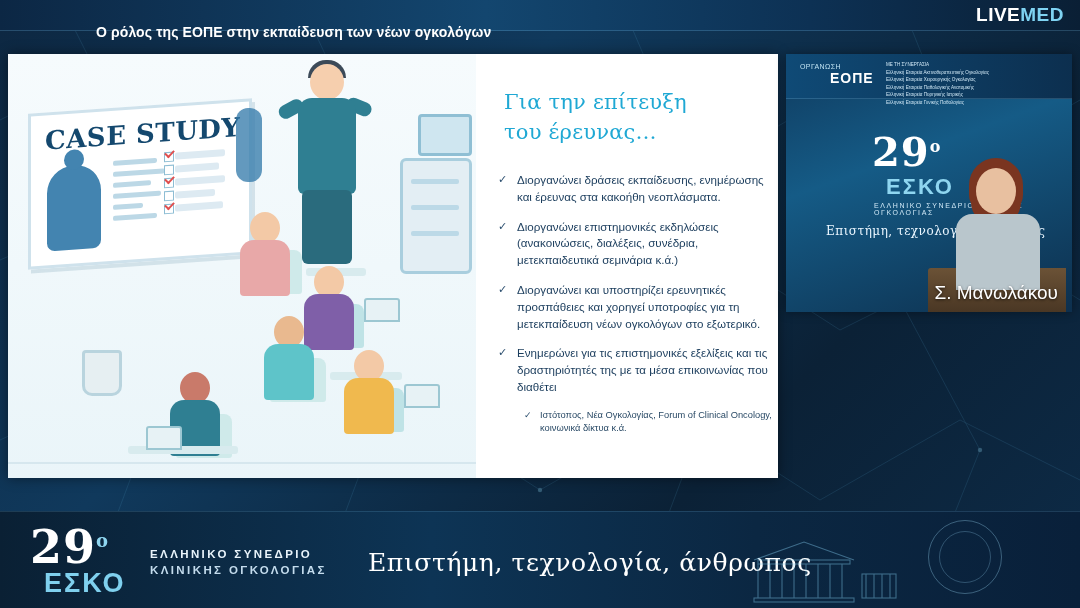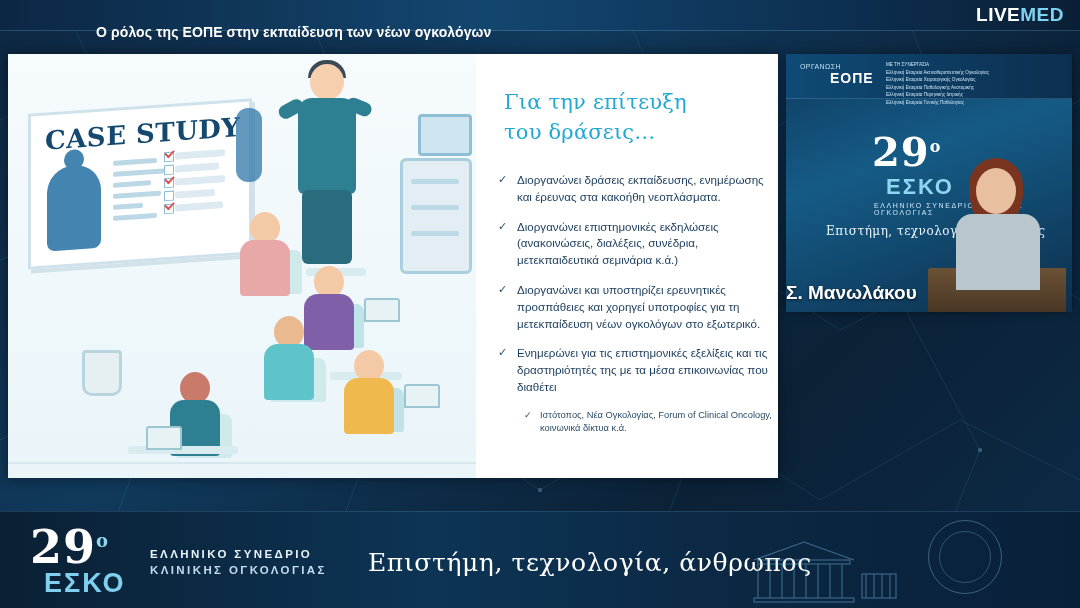--- a/index.html
+++ b/index.html
@@ -443,25 +443,25 @@
     background: #2b3b46;
     border: 2px solid #556a78;
     border-radius: 2px;
     transform: skewX(-8deg);
   }
   .speaker-name {
     position: absolute;
     left: 786px;
     top: 282px;
     width: 286px;
-    text-align: left;
+    text-align: right;
     padding-right: 14px;
     box-sizing: border-box;
     font-size: 19px;
-    font-weight: bold;
+    font-weight: normal;
     color: #ffffff;
     text-shadow: 0 1px 3px rgba(0,0,0,.7);
     z-index: 5;
   }
 
   
   .bottombar {
     position: absolute;
     left: 0; bottom: 0;
     width: 1080px; height: 96px;
@@ -639,21 +639,21 @@
       <div class="desk" style="left:120px;top:392px;width:110px"></div>
       <div class="laptop" style="left:138px;top:372px"></div>
 
       <div class="bin"></div>
       <div class="floorline"></div>
     </div>
 
     <div class="slide-right">
       <div class="slide-title">
         <div>Για την επίτευξη</div>
-        <div>του δράσεις…</div>
+        <div>του έρευνας…</div>
       </div>
 
       <div class="bullets">
         <div class="bullet">
           <span class="tick">✓</span>
           <span>Διοργανώνει δράσεις εκπαίδευσης, ενημέρωσης και έρευνας στα κακοήθη νεοπλάσματα.</span>
         </div>
         <div class="bullet">
           <span class="tick">✓</span>
           <span>Διοργανώνει επιστημονικές εκδηλώσεις (ανακοινώσεις, διαλέξεις, συνέδρια, μετεκπαιδευτικά σεμινάρια κ.ά.)</span>

